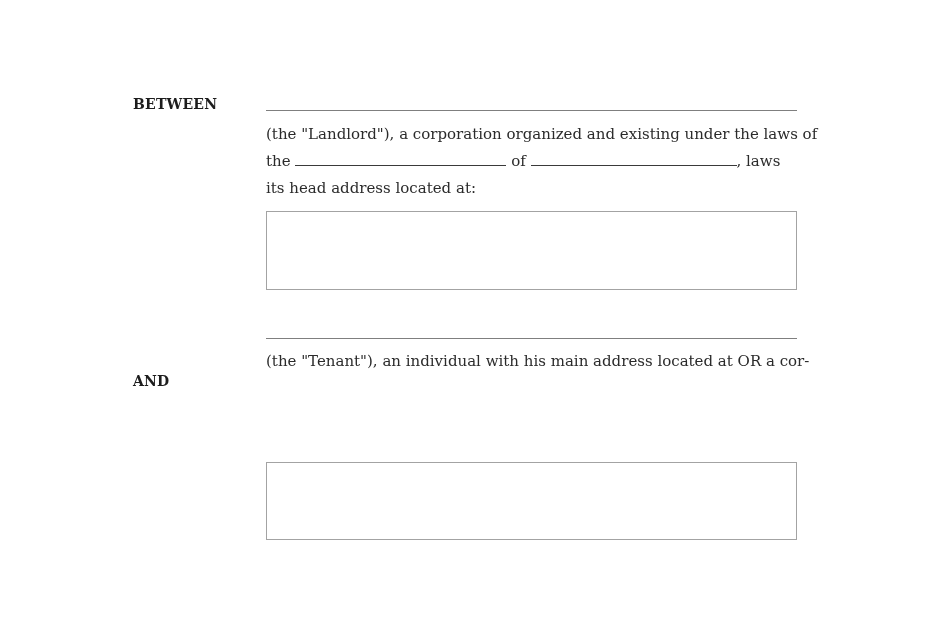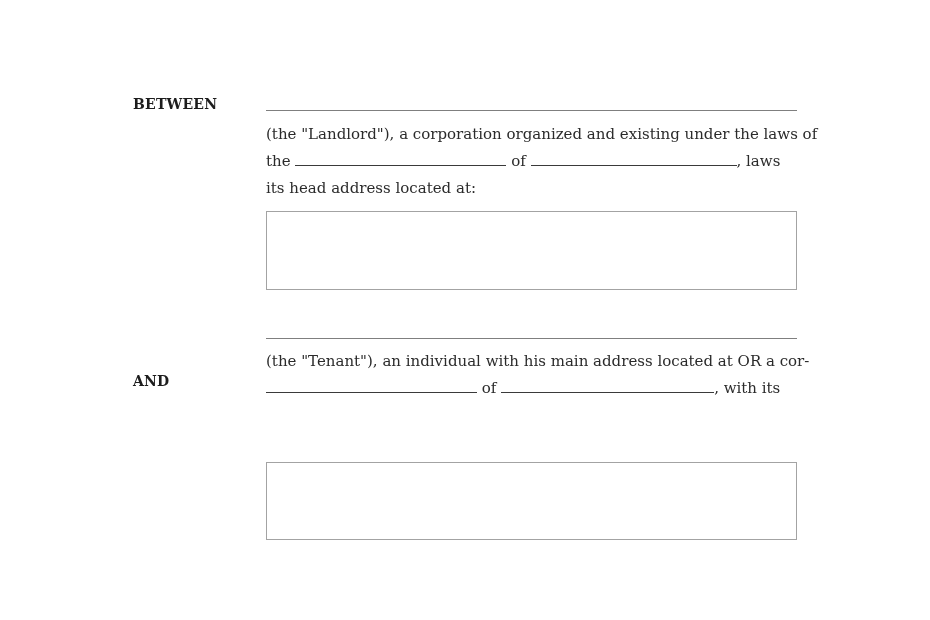--- a/index.html
+++ b/index.html
@@ -88,18 +88,17 @@
   </div>
 
   <div class="address-box box-landlord"></div>
 
   <div class="party-label label-and">AND</div>
 
   <div class="name-line name-line-tenant"></div>
 
   <div class="para para-tenant">
     <div class="pline">(the "Tenant"), an individual with his main address located at OR a cor-</div>
-    <div class="pline"><span class="blank blank-w3"></span> <span>of</span> <span class="blank blank-w4"></span><span>, with its</span></div>
   </div>
 
   <div class="address-box box-tenant"></div>
 
 </div>
 
 </body></html>

